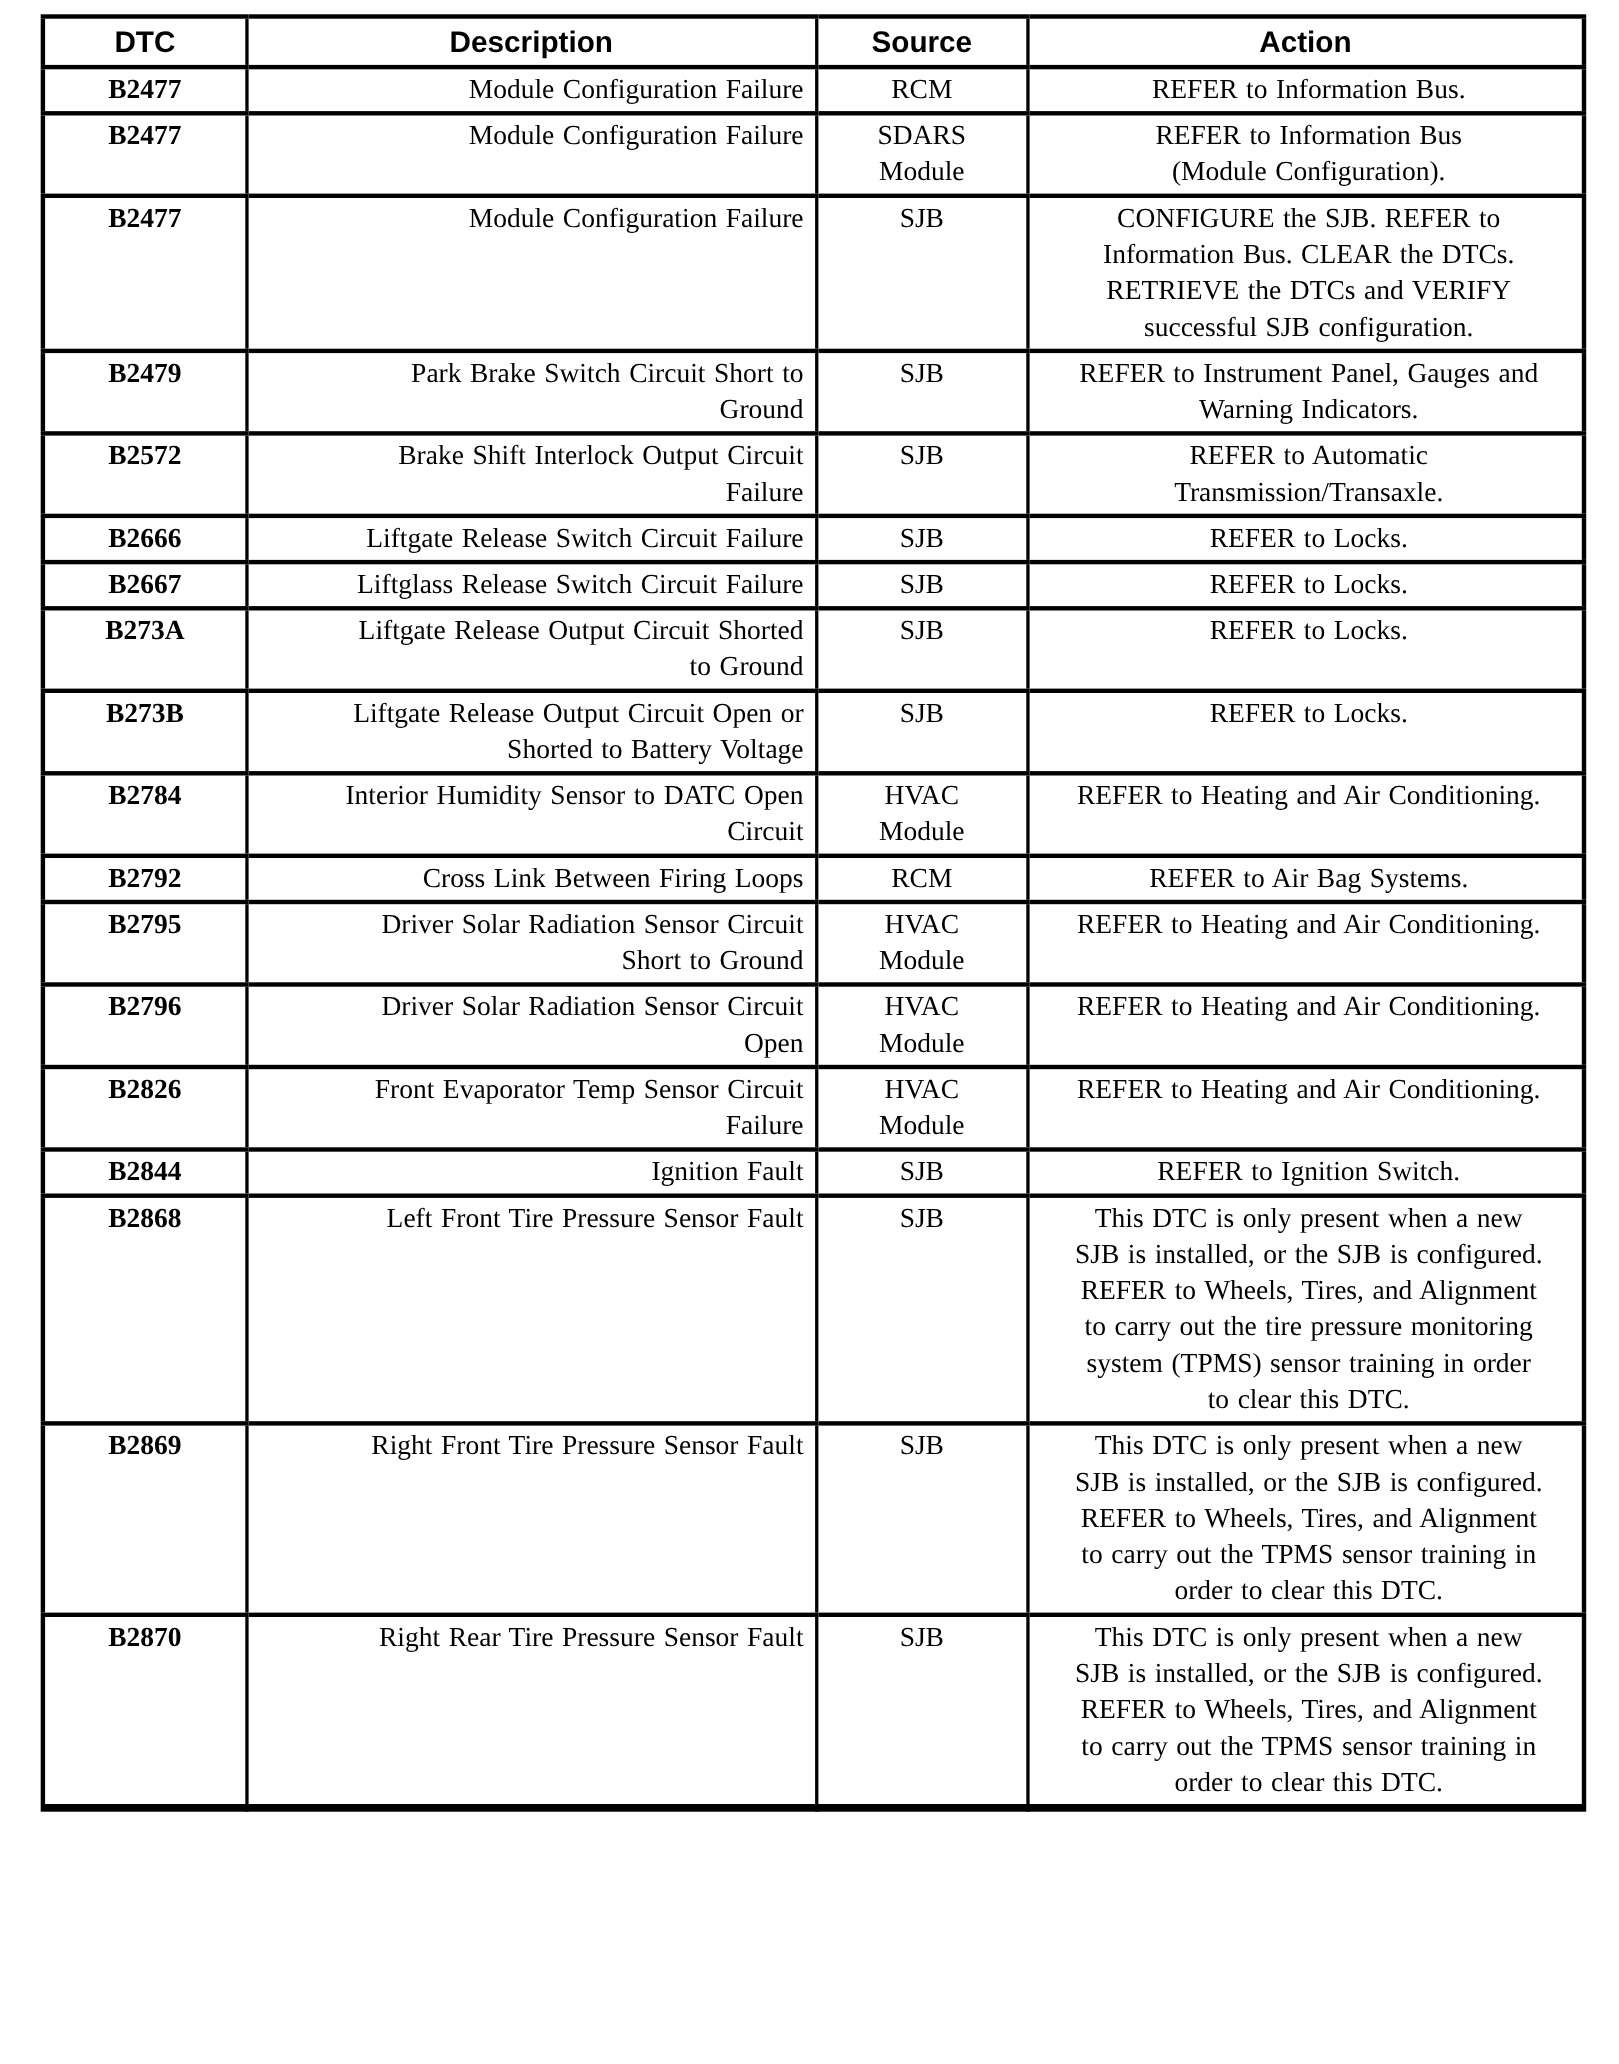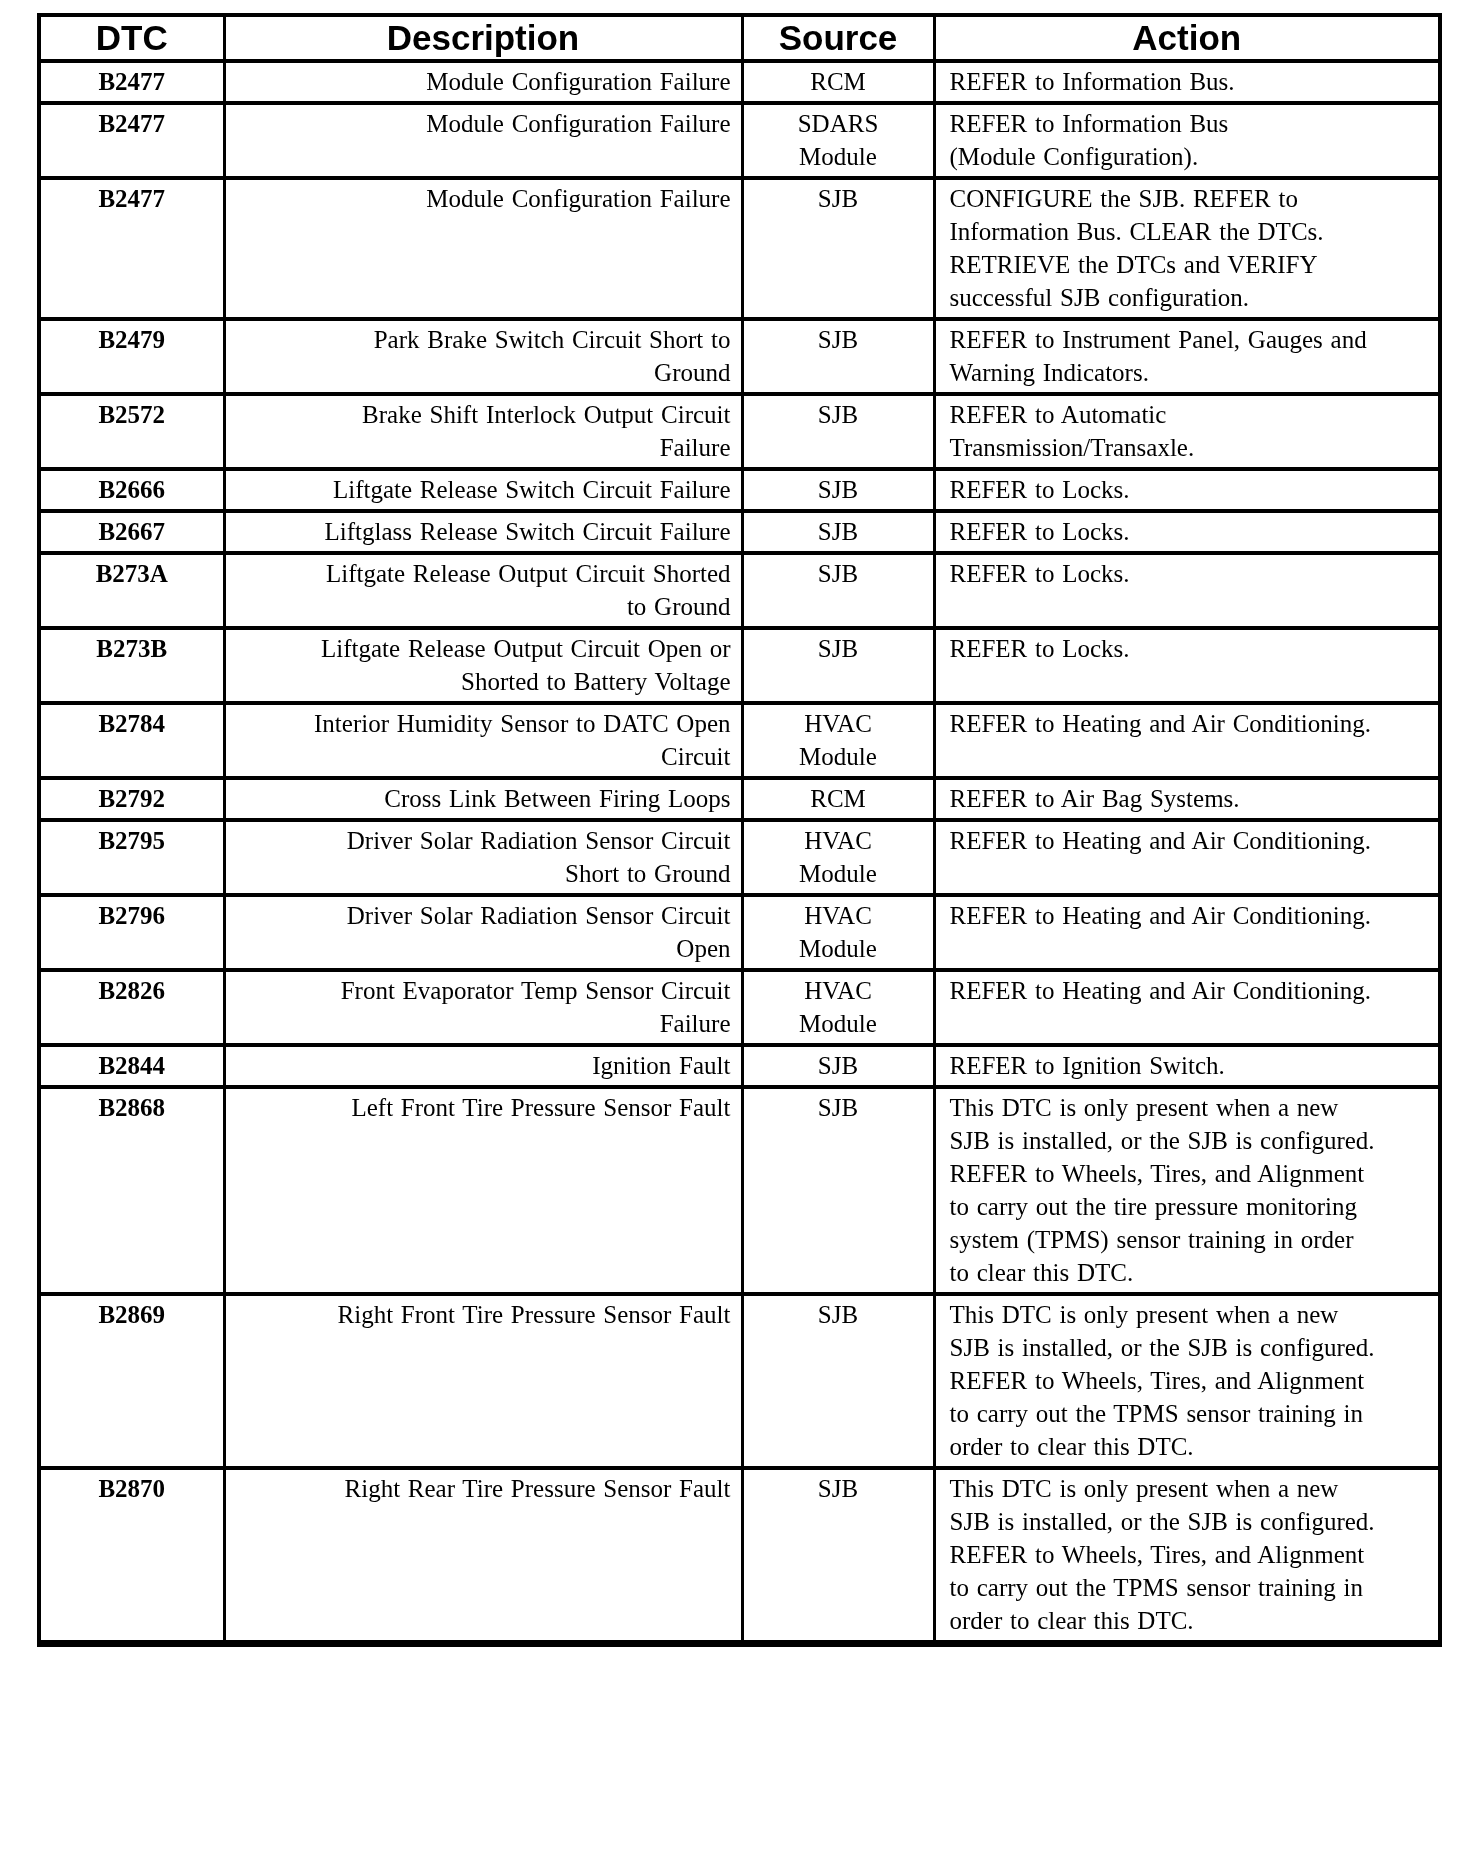--- a/index.html
+++ b/index.html
@@ -31,36 +31,36 @@
   th, td {
     border: 3px solid #000000;
     border-top-width: 4px;
     border-bottom-width: 4px;
     vertical-align: top;
     overflow: hidden;
   }
   th {
     font-family: "Liberation Sans", sans-serif;
     font-weight: bold;
-    font-size: 35px;
+    font-size: 27px;
     line-height: 34px;
     padding: 4px 4px;
     vertical-align: middle;
   }
   td {
     font-size: 25px;
     line-height: 33px;
     white-space: pre-line;
     word-spacing: 0.06em;
     padding: 2px 8px 3px 8px;
   }
   td.col-dtc    { text-align: center; padding-left: 4px; padding-right: 4px; font-weight: bold; }
   td.col-desc   { text-align: right; padding-left: 14px; padding-right: 10px; }
   td.col-source { text-align: center; padding-left: 4px; padding-right: 4px; }
-  td.col-action { text-align: left; padding-left: 14px; padding-right: 8px; }
+  td.col-action { text-align: center; padding-left: 14px; padding-right: 8px; }
 </style>
 </head>
 <body>
 
 <div class="page">
   <table class="dtc-table">
     <colgroup>
       <col style="width:185px">
       <col style="width:518px">
       <col style="width:192px">

